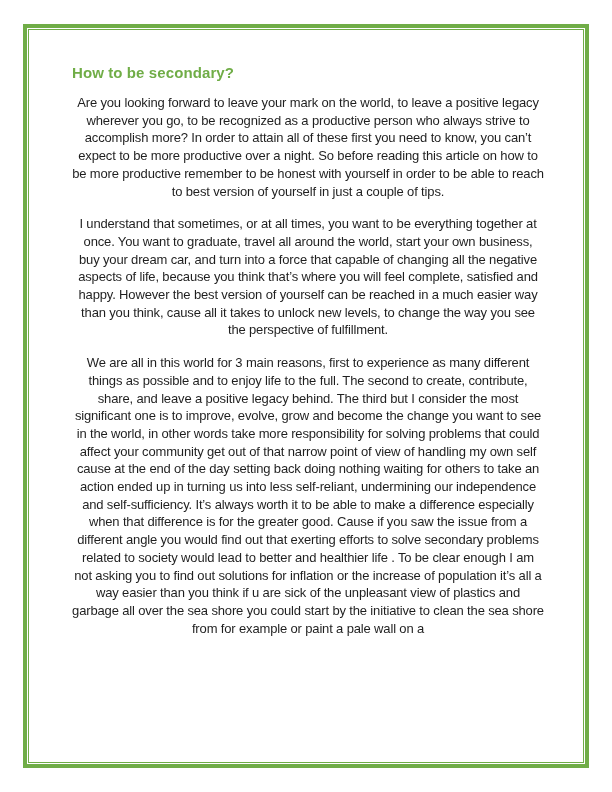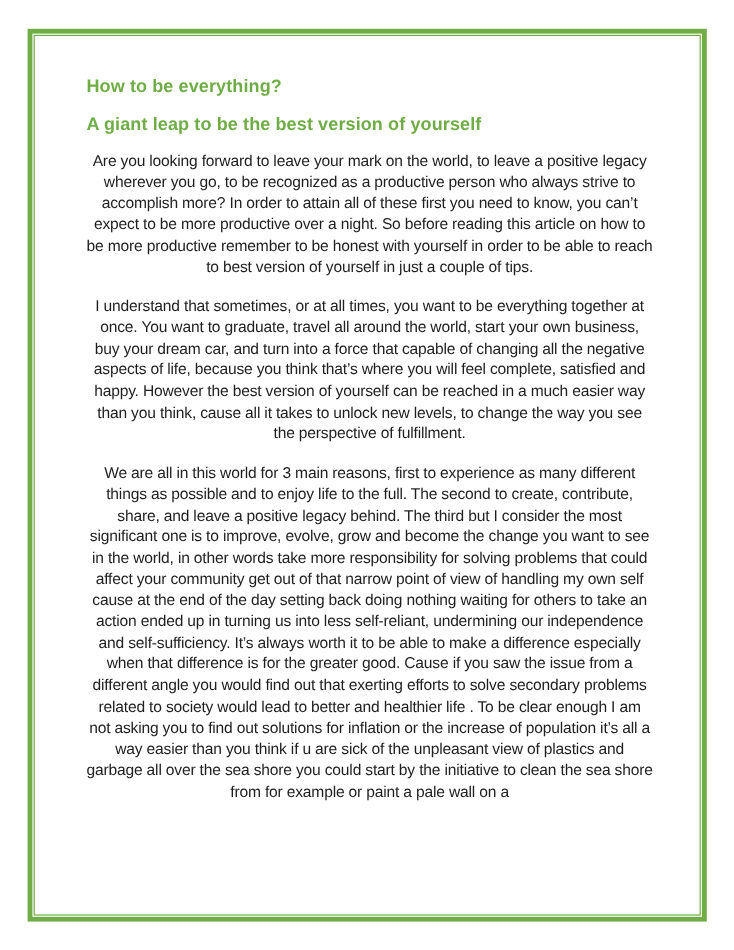--- a/index.html
+++ b/index.html
@@ -63,23 +63,22 @@
 </head>
 <body>
 
 <div class="page">
 
   <div class="border-outer">
     <div class="border-inner"></div>
   </div>
 
   <div class="content">
-    <h1 class="heading">How to be everything?</h1>
+    <h1 class="heading">How to be secondary?</h1>
 
-    <h2 class="heading">A giant leap to be the best version of yourself</h2>
 
 
     <p class="body-para">Are you looking forward to leave your mark on the world, to leave a positive legacy wherever you go, to be recognized as a productive person who always strive to accomplish more? In order to attain all of these first you need to know, you can’t expect to be more productive over a night. So before reading this article on how to be more productive remember to be honest with yourself in order to be able to reach to best version of yourself in just a couple of tips.</p>
 
     <p class="body-para">I understand that sometimes, or at all times, you want to be everything together at once. You want to graduate, travel all around the world, start your own business, buy your dream car, and turn into a force that capable of changing all the negative aspects of life, because you think that’s where you will feel complete, satisfied and happy. However the best version of yourself can be reached in a much easier way than you think, cause all it takes to unlock new levels, to change the way you see the perspective of fulfillment.</p>
 
     <p class="body-para">We are all in this world for 3 main reasons, first to experience as many different things as possible and to enjoy life to the full. The second to create, contribute, share, and leave a positive legacy behind. The third but I consider the most significant one is to improve, evolve, grow and become the change you want to see in the world, in other words take more responsibility for solving problems that could affect your community get out of that narrow point of view of handling my own self cause at the end of the day setting back doing nothing waiting for others to take an action ended up in turning us into less self-reliant, undermining our independence and self-sufficiency. It’s always worth it to be able to make a difference especially when that difference is for the greater good. Cause if you saw the issue from a different angle you would find out that exerting efforts to solve secondary problems related to society would lead to better and healthier life . To be clear enough I am not asking you to find out solutions for inflation or the increase of population it’s all a way easier than you think if u are sick of the unpleasant view of plastics and garbage all over the sea shore you could start by the initiative to clean the sea shore from for example or paint a pale wall on a</p>
   </div>
 
 </div>

